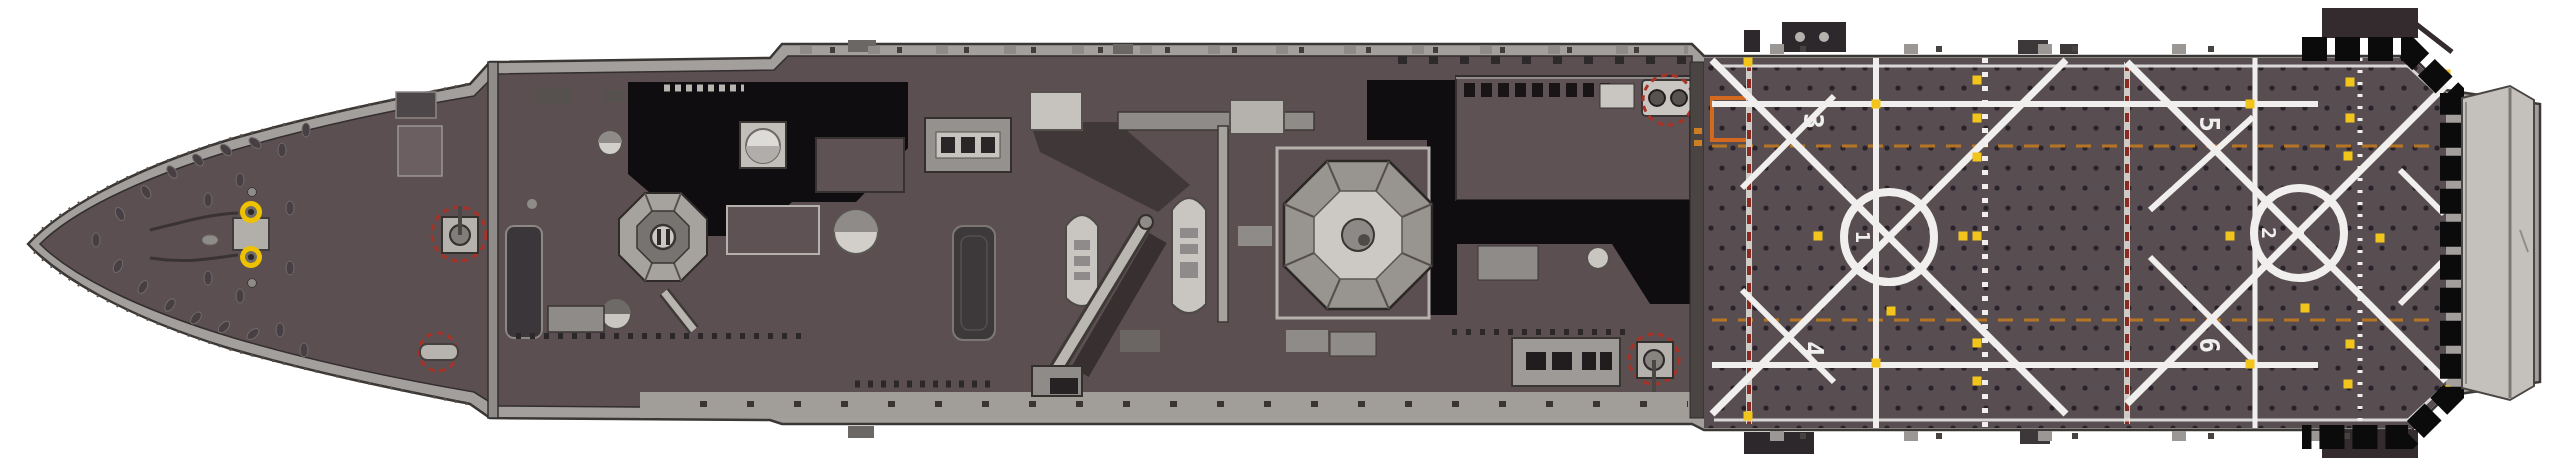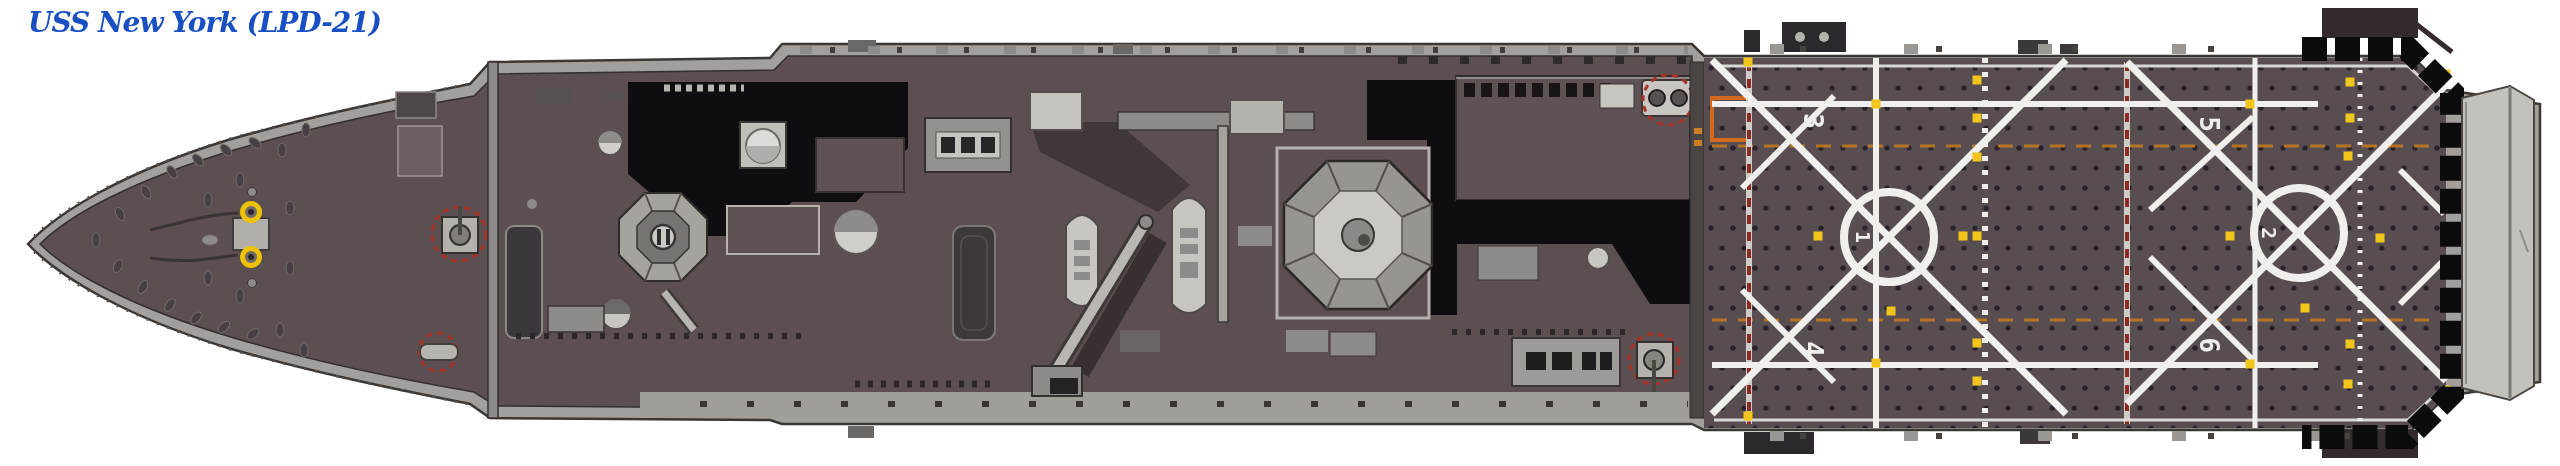--- a/index.html
+++ b/index.html
@@ -10,21 +10,20 @@
          font-family:"DejaVu Serif",serif;
          font-style:italic;font-weight:bold;font-size:28px;
          letter-spacing:-1px;color:#1850c4;white-space:nowrap;}
   svg{position:absolute;left:0;top:0;}
   svg text{font-family:"DejaVu Sans Mono",monospace;font-weight:bold;fill:#f0efed;}
 </style>
 </head>
 <body>
 
 <div class="stage">
-  <div class="title">USS New York (LPD-21)</div>
 
   <svg width="2560" height="466" viewBox="0 0 2560 466">
     <defs>
       <pattern id="td" width="22" height="40" patternUnits="userSpaceOnUse">
         <circle cx="6" cy="8" r="2.6" fill="#29222a"></circle>
         <circle cx="17" cy="28" r="2.6" fill="#29222a"></circle>
       </pattern>
     </defs>
 
     <g>

